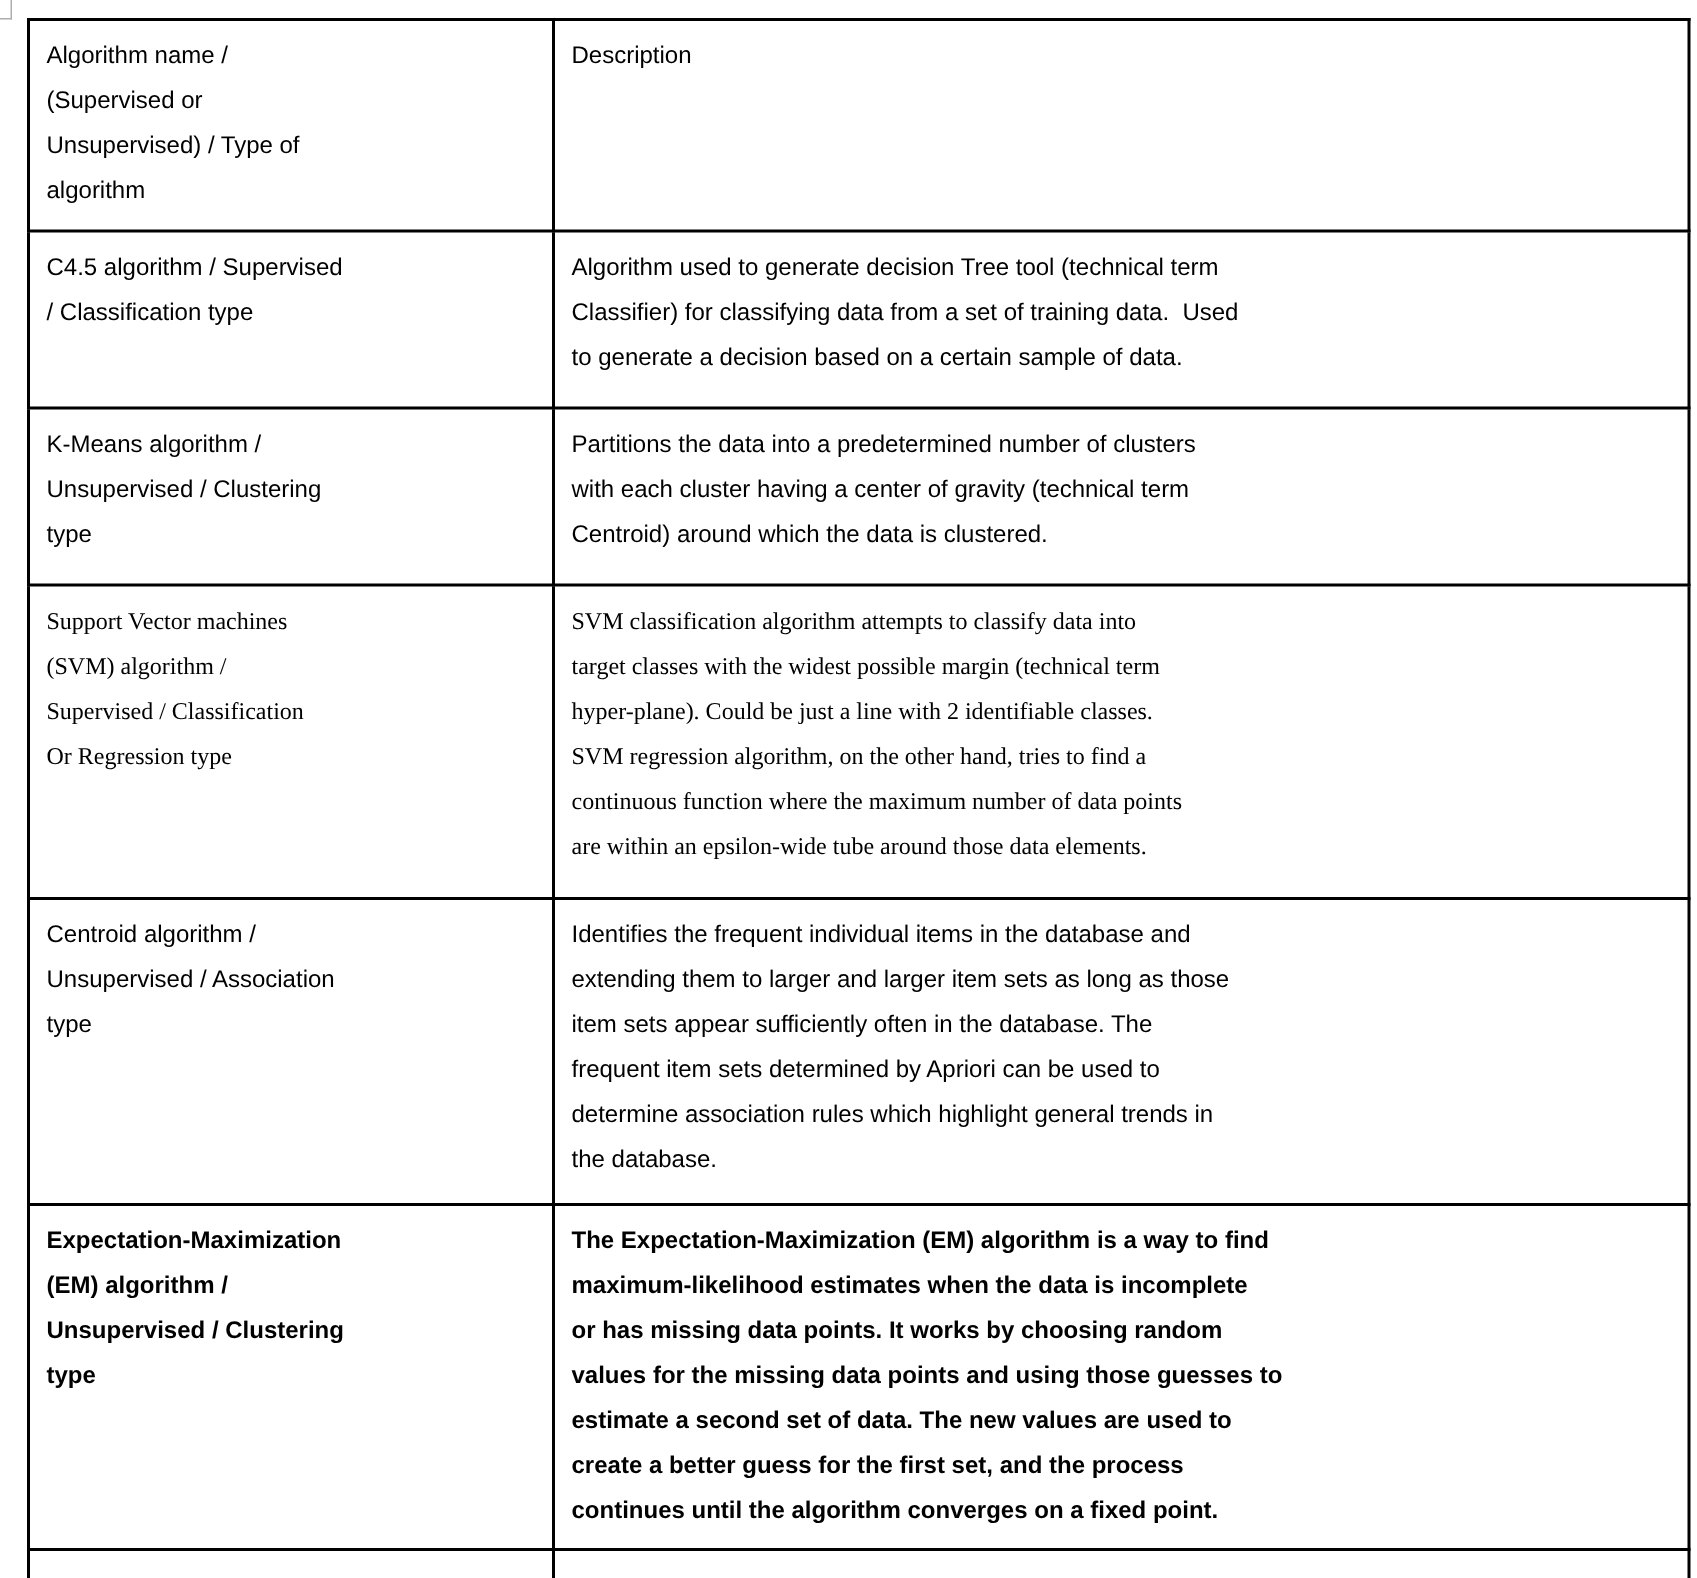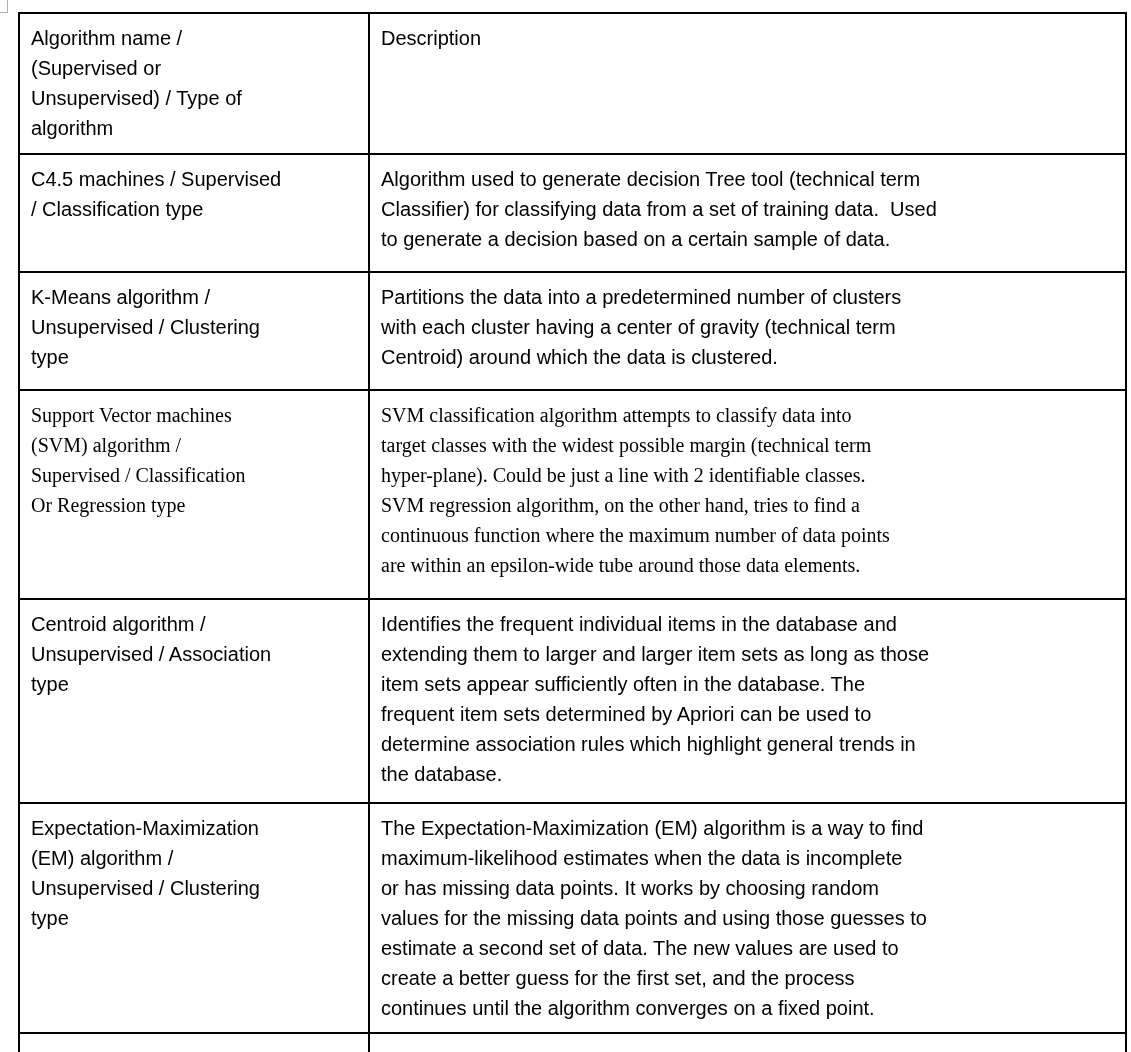--- a/index.html
+++ b/index.html
@@ -33,34 +33,34 @@
     border-collapse: collapse;
     table-layout: fixed;
   }
   table.algo-table col.c1 { width: 350px; }
   table.algo-table col.c2 { width: 757px; }
   table.algo-table th,
   table.algo-table td {
     border: 2px solid #000000;
     vertical-align: top;
     padding: 9px 13px 8px 11px;
-    font-size: 20px;
+    font-size: 16px;
     line-height: 30px;
     font-weight: normal;
     text-align: left;
     white-space: pre-wrap;
     overflow: hidden;
   }
   th.col-desc { text-align: center; }
   tr.hdr    th { height: 122px; }
   tr.row-0  td { height: 99px;  }
   tr.row-1  td { height: 99px;  }
   tr.row-2  td { height: 190px; font-family: Liberation Serif, serif; }
   tr.row-3  td { height: 185px; }
-  tr.row-4  td { height: 211px; }
+  tr.row-4  td { height: 211px; font-weight: bold; }
   tr.row-partial td { height: 44px; border-top: 2px solid #000; }
 </style>
 </head>
 <body>
 
 <div class="corner-artifact"></div>
 
 <table class="algo-table">
   <colgroup>
       <col class="c1">
@@ -70,21 +70,21 @@
     <tr class="hdr">
       <th class="col-name">Algorithm name /
 (Supervised or
 Unsupervised) / Type of
 algorithm</th>
       <th class="col-desc">Description</th>
     </tr>
   </thead>
   <tbody>
     <tr class="row-0">
-      <td>C4.5 machines / Supervised
+      <td>C4.5 algorithm / Supervised
 / Classification type</td>
       <td>Algorithm used to generate decision Tree tool (technical term
 Classifier) for classifying data from a set of training data.  Used
 to generate a decision based on a certain sample of data.</td>
     </tr>
     <tr class="row-1">
       <td>K-Means algorithm /
 Unsupervised / Clustering
 type</td>
       <td>Partitions the data into a predetermined number of clusters

